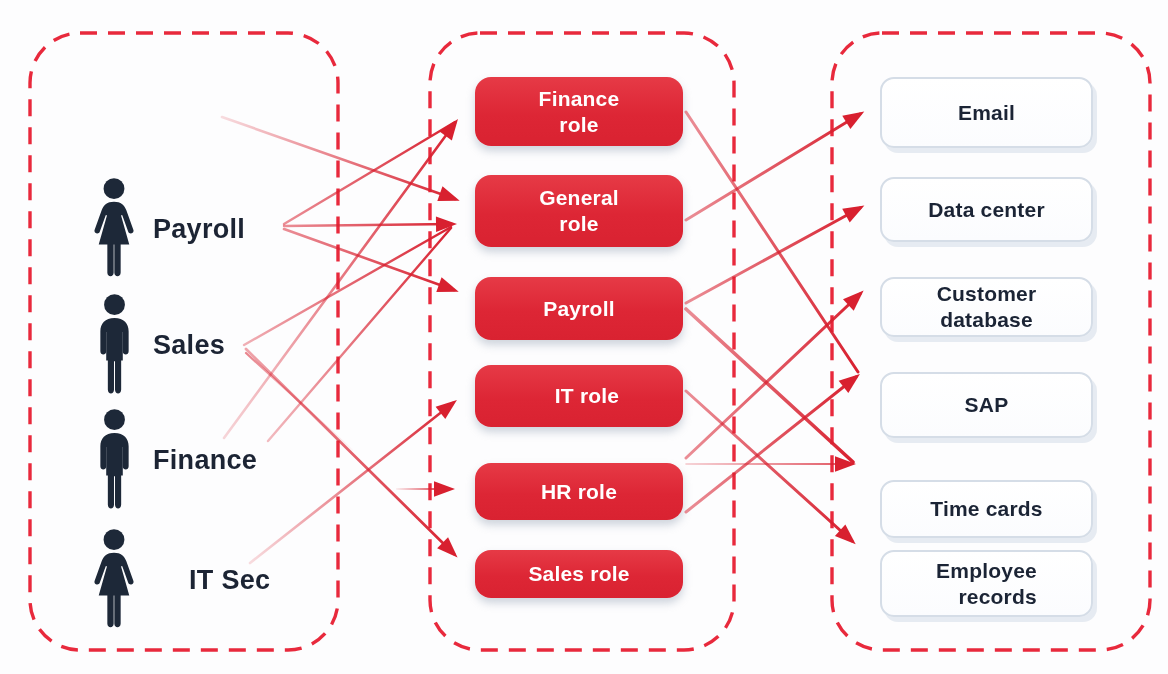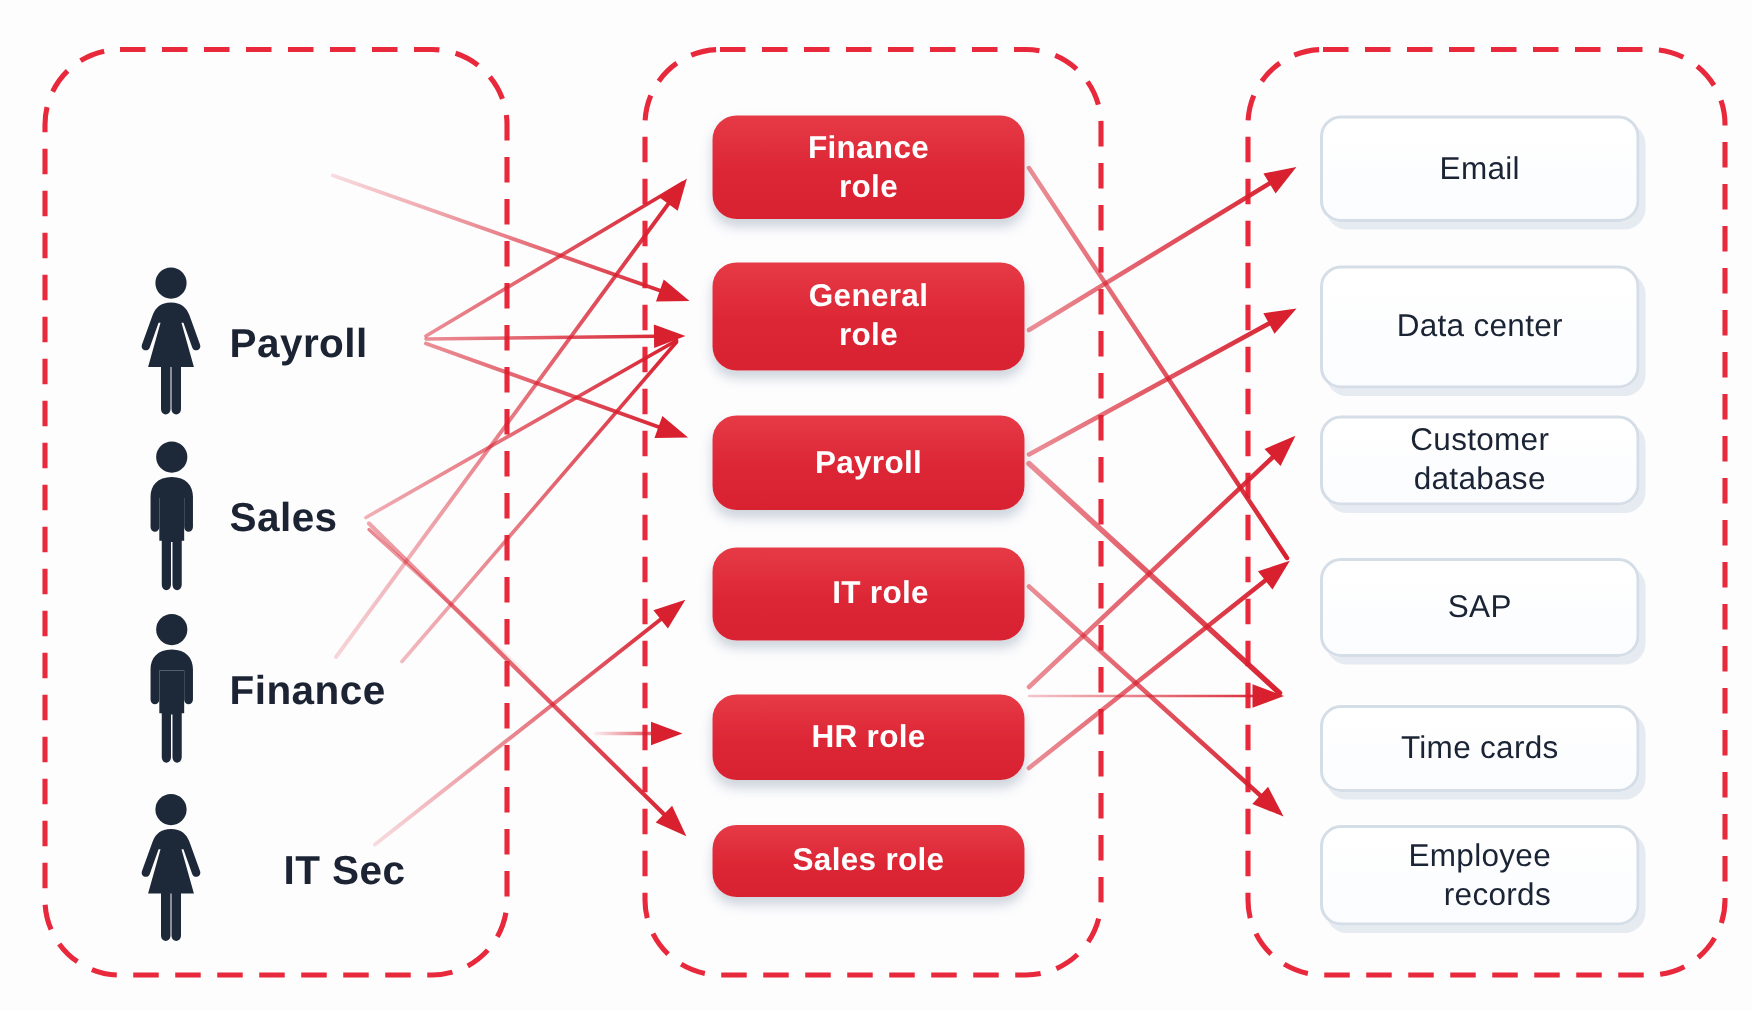--- a/index.html
+++ b/index.html
@@ -11,21 +11,21 @@
   .node{position:absolute;z-index:2;box-sizing:border-box;display:flex;align-items:center;justify-content:center;text-align:center;}
   .rolebox{
     background:linear-gradient(180deg,#e63a46 0%,#dd2635 55%,#d92231 100%);
     border-radius:16px;color:#ffffff;font-size:21px;font-weight:700;line-height:1.22;
     white-space:pre-line;box-shadow:0 5px 8px rgba(148,162,180,.45);
     letter-spacing:.2px;
   }
   .resbox{
     background:linear-gradient(180deg,#ffffff 0%,#fbfcfe 100%);
     border:2px solid #d5dde7;border-radius:14px;color:#1b2435;
-    font-size:21px;font-weight:400;line-height:1.22;white-space:pre-line;
+    font-size:21px;font-weight:700;line-height:1.22;white-space:pre-line;
     box-shadow:4px 5px 0 rgba(212,221,232,.55);letter-spacing:.2px;
   }
   .person{position:absolute;z-index:2;display:flex;align-items:center;}
   .picon{width:68px;display:flex;justify-content:center;flex:0 0 68px;}
   .picon svg{display:block;}
   .plabel{color:#1c2434;font-size:27px;font-weight:700;margin-left:5px;letter-spacing:.3px;white-space:nowrap;}
 </style>
 </head>
 <body>
 
@@ -185,20 +185,20 @@
     </div>
     <div class="node rolebox" style="left: 475px; top: 77px; width: 208px; height: 69px;">Finance
 role</div>
     <div class="node rolebox" style="left: 475px; top: 175px; width: 208px; height: 72px;">General
 role</div>
     <div class="node rolebox" style="left: 475px; top: 277px; width: 208px; height: 63px;">Payroll</div>
     <div class="node rolebox" style="left: 475px; top: 365px; width: 208px; height: 62px; padding-left: 16px;">IT role</div>
     <div class="node rolebox" style="left: 475px; top: 463px; width: 208px; height: 57px;">HR role</div>
     <div class="node rolebox" style="left: 475px; top: 550px; width: 208px; height: 48px;">Sales role</div>
     <div class="node resbox" style="left: 880px; top: 77px; width: 213px; height: 71px;">Email</div>
-    <div class="node resbox" style="left: 880px; top: 177px; width: 213px; height: 82px;">Data center</div>
+    <div class="node resbox" style="left: 880px; top: 177px; width: 213px; height: 65px;">Data center</div>
     <div class="node resbox" style="left: 880px; top: 277px; width: 213px; height: 60px;">Customer
 database</div>
     <div class="node resbox" style="left: 880px; top: 372px; width: 213px; height: 66px;">SAP</div>
-    <div class="node resbox" style="left: 880px; top: 470px; width: 213px; height: 58px;">Time cards</div>
+    <div class="node resbox" style="left: 880px; top: 480px; width: 213px; height: 58px;">Time cards</div>
     <div class="node resbox" style="left: 880px; top: 550px; width: 213px; height: 67px; text-align: right;">Employee
 records</div>
   </div>
 
 </body></html>

